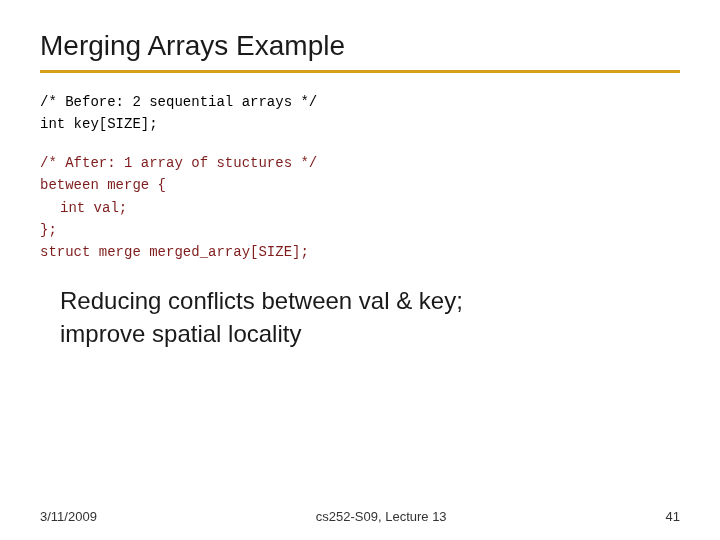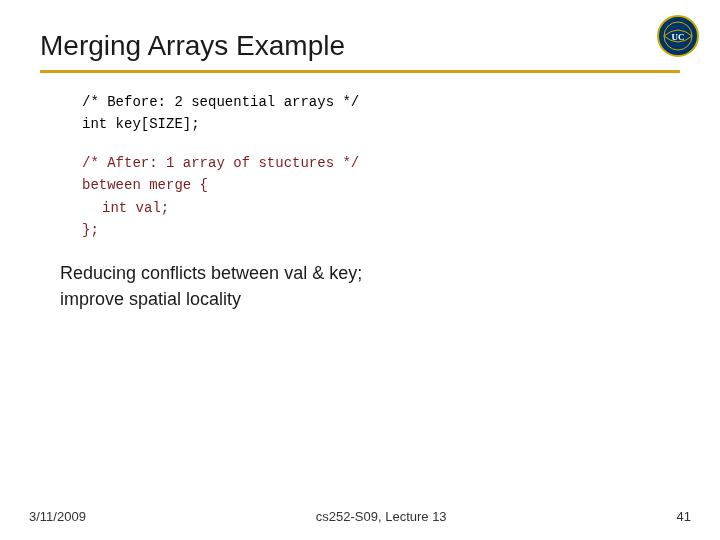--- a/index.html
+++ b/index.html
@@ -44,43 +44,42 @@
     .code-black {
       color: #000000;
     }
 
     .code-red {
       color: #7f1d1d;
     }
 
     .code-line {
       display: block;
-      margin-left: 42px;
     }
 
     .code-indent {
       padding-left: 20px;
     }
 
     .bottom-text {
-      font-size: 18px;
+      font-size: 24px;
       color: #1a1a1a;
       margin-top: 20px;
       line-height: 1.4;
       padding-left: 20px;
     }
 
     .footer {
       position: absolute;
       bottom: 16px;
       left: 0;
       right: 0;
       display: flex;
       justify-content: space-between;
-      padding: 0 29px;
+      padding: 0 40px;
       font-size: 13px;
       color: #333333;
       margin-top: 18px;
     }
 
     .logo {
       position: absolute;
       top: 14px;
       right: 20px;
       width: 44px;
@@ -90,43 +89,35 @@
     .logo svg {
       width: 44px;
       height: 44px;
     }
   </style>
 </head>
 <body>
 
 <div class="slide-container">
 
-  <div class="logo">
-    <svg viewBox="0 0 44 44" xmlns="http://www.w3.org/2000/svg">
-      <circle cx="22" cy="22" r="20" fill="#003366" stroke="#ccaa00" stroke-width="2"></circle>
-      <circle cx="22" cy="22" r="14" fill="none" stroke="#ccaa00" stroke-width="1"></circle>
-      <text x="22" y="26" text-anchor="middle" fill="#ffffff" font-size="9" font-family="serif" font-weight="bold">UC</text>
-      <path d="M8 22 Q22 10 36 22" fill="none" stroke="#ccaa00" stroke-width="1"></path>
-      <path d="M8 22 Q22 34 36 22" fill="none" stroke="#ccaa00" stroke-width="1"></path>
-    </svg>
-  </div>
 
   <div class="header-title">Merging Arrays Example</div>
   <hr class="header-divider">
 
   <div class="code-block">
     <span class="code-line code-black">/* Before: 2 sequential arrays */</span>
     <span class="code-line code-black">int key[SIZE];</span>
   </div>
 
   <div class="code-block">
     <span class="code-line code-red">/* After: 1 array of stuctures */</span>
     <span class="code-line code-red">between merge {</span>
     <span class="code-line code-red code-indent">  int val;</span>
     <span class="code-line code-red">};</span>
+    <span class="code-line code-red">struct merge merged_array[SIZE];</span>
   </div>
 
   <div class="bottom-text">
     <div>Reducing conflicts between val &amp; key;</div>
     <div>  improve spatial locality</div>
   </div>
 
   <div class="footer">
     <span>3/11/2009</span>
     <span>cs252-S09, Lecture 13</span>

